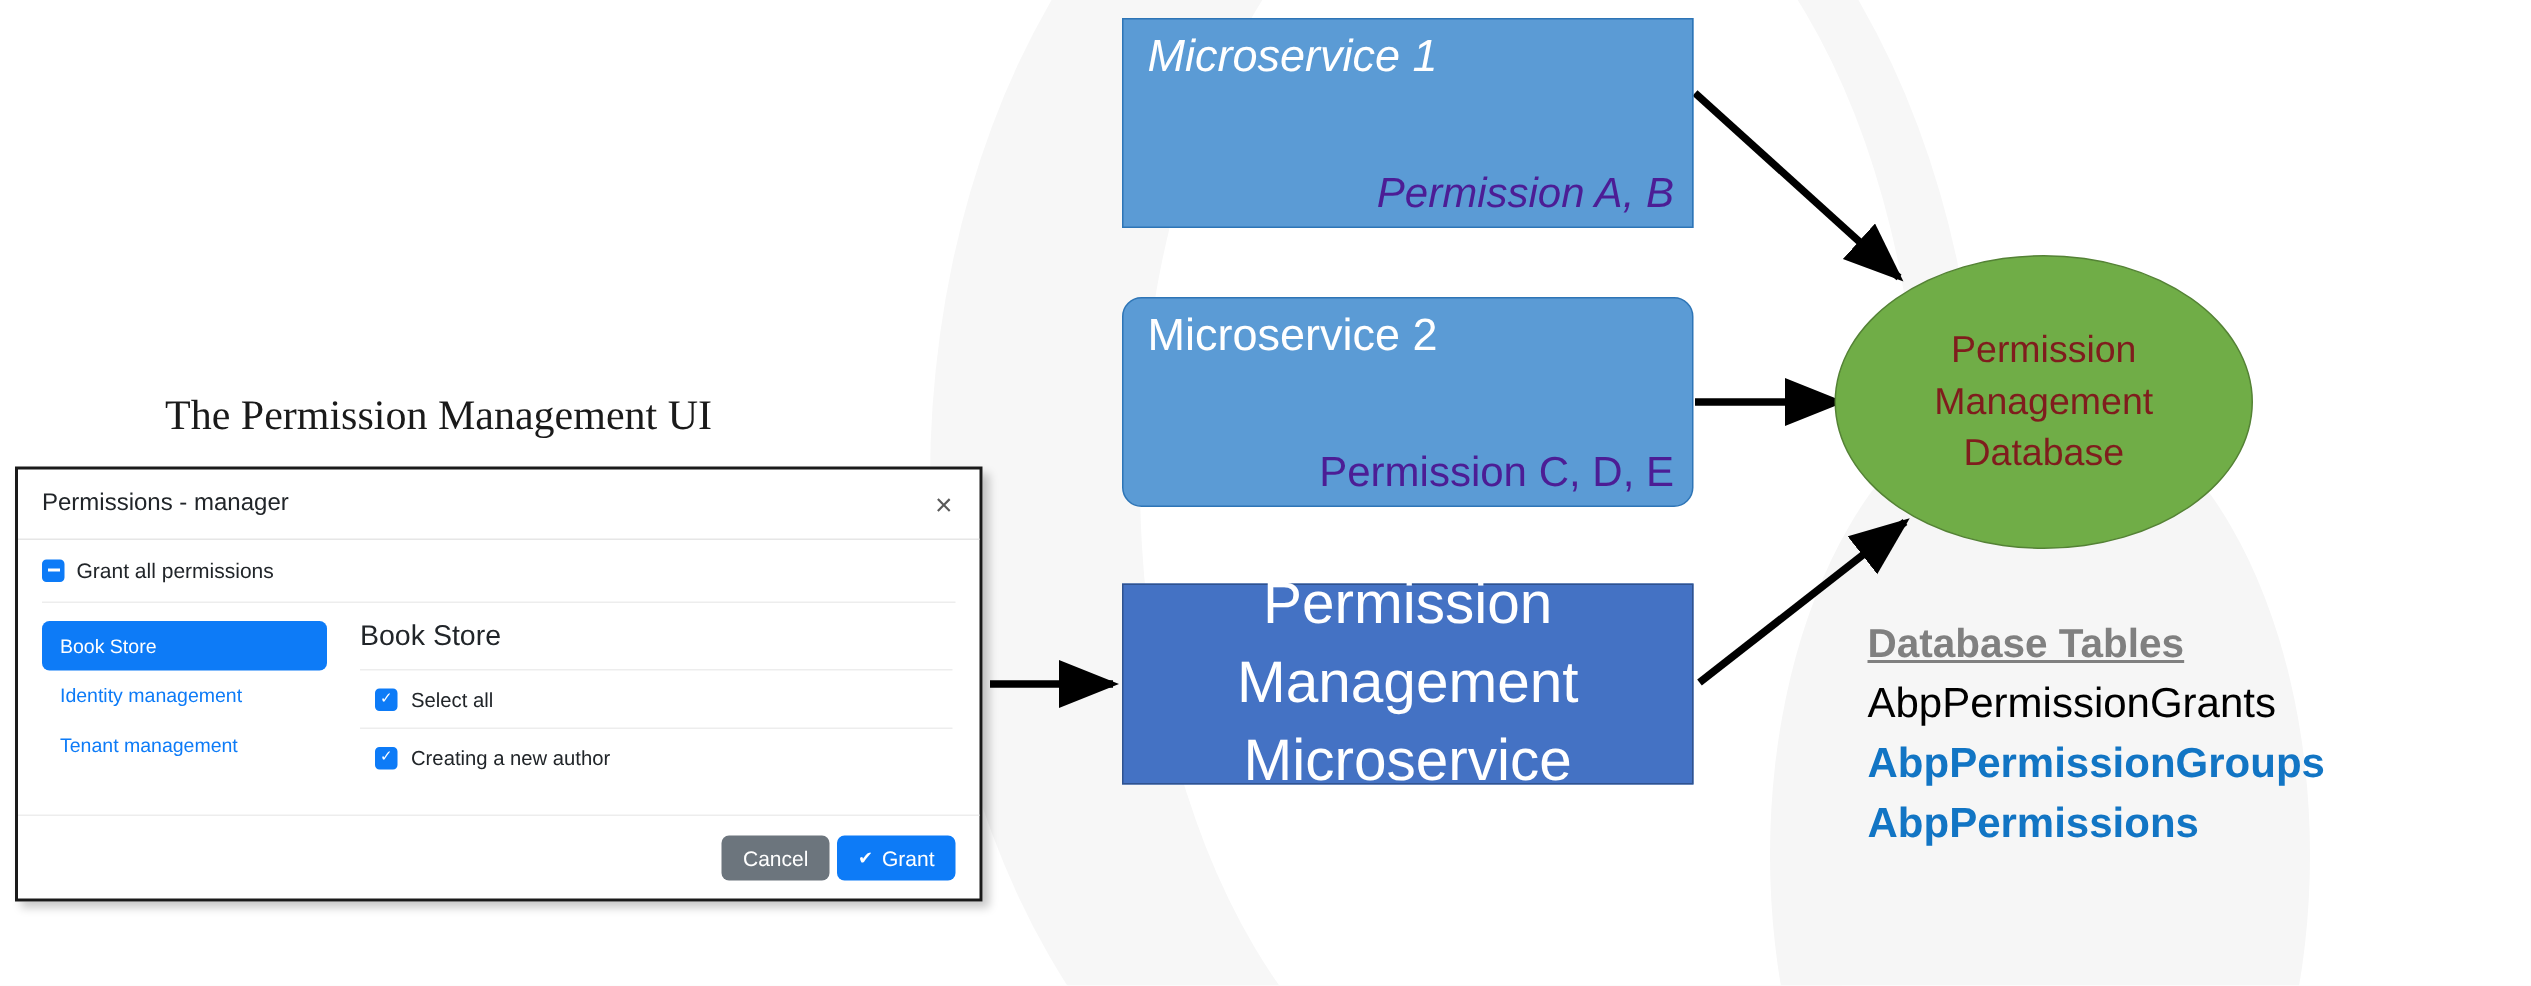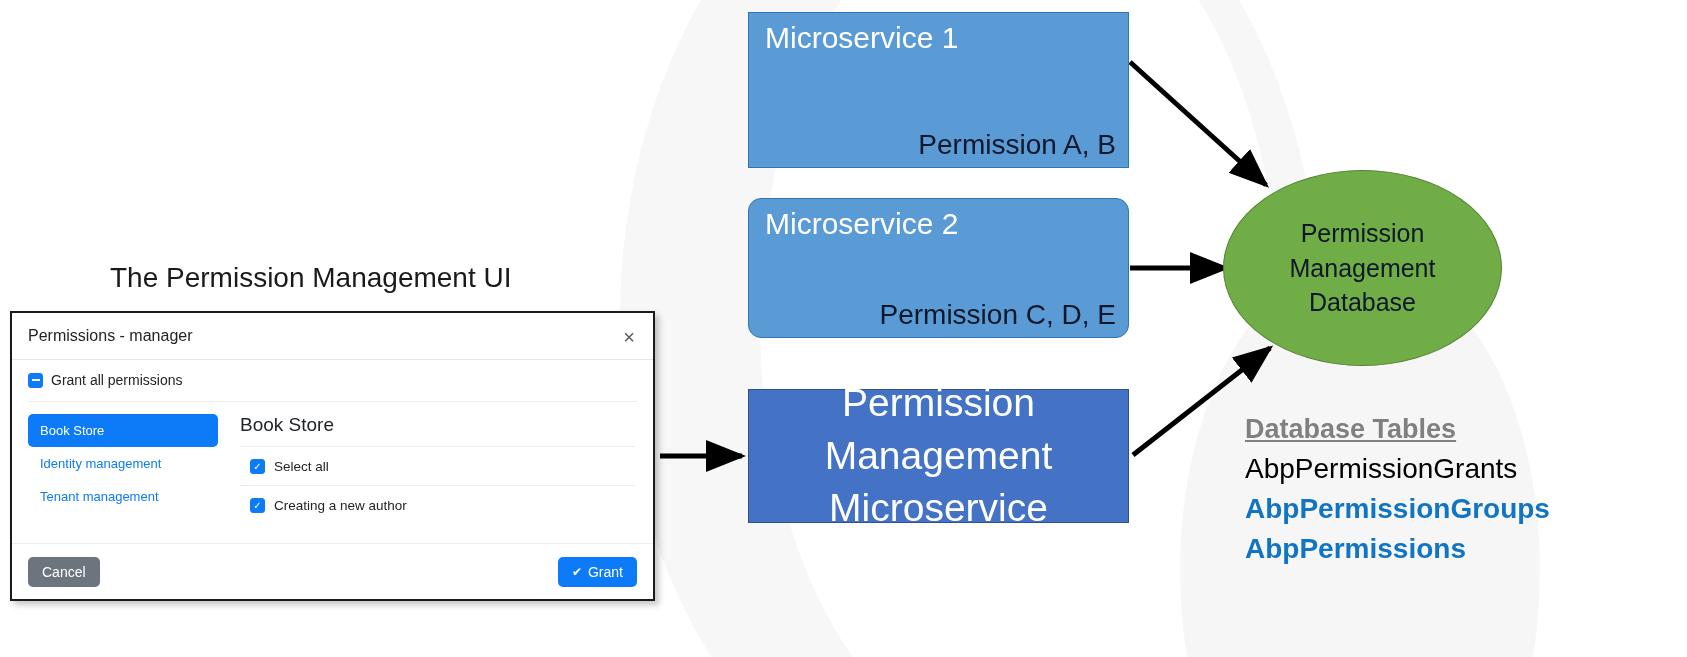--- a/index.html
+++ b/index.html
@@ -58,24 +58,24 @@
     top: 8px;
     font-size: 30px;
     color: #ffffff;
     white-space: nowrap;
   }
   .ms-perm {
     position: absolute;
     right: 12px;
     bottom: 6px;
     font-size: 28px;
-    color: #0f172a;
-    white-space: nowrap;
-  }
-  #ms1 { left: 748px; top: 12px; width: 381px; height: 156px; }
+    color: #4c1d95;
+    white-space: nowrap;
+  }
+  #ms1 { left: 748px; top: 12px; width: 381px; height: 140px; font-style: italic; }
   #ms2 { left: 748px; top: 198px; width: 381px; height: 140px; border-radius: 13px; }
 
   #pms {
     left: 748px; top: 389px; width: 381px; height: 134px;
     background: #4472c4;
     border: 1px solid #2f528f;
     display: flex;
     align-items: center;
     justify-content: center;
     text-align: center;
@@ -88,21 +88,21 @@
     position: absolute;
     left: 1223px; top: 170px;
     width: 279px; height: 196px;
     border-radius: 50%;
     background: #70ad47;
     border: 1px solid #548235;
     display: flex;
     align-items: center;
     justify-content: center;
     text-align: center;
-    color: #0f172a;
+    color: #7f1d1d;
     font-size: 25px;
     line-height: 1.38;
     box-sizing: border-box;
   }
 
   
   #arrows {
     position: absolute;
     left: 0; top: 0;
     width: 1687px; height: 657px;
@@ -136,20 +136,21 @@
   }
 
   
   #ui-caption {
     position: absolute;
     left: 110px;
     top: 262px;
     font-size: 28px;
     color: #1a1a1a;
     white-space: nowrap;
+    font-family: Liberation Serif, serif;
   }
 
   
   #dialog {
     position: absolute;
     left: 10px;
     top: 311px;
     width: 645px;
     height: 290px;
     background: #ffffff;
@@ -273,22 +274,22 @@
   }
   .dlg-footer {
     position: absolute;
     left: 0;
     right: 0;
     bottom: 0;
     height: 56px;
     border-top: 1px solid #ededed;
     display: flex;
     align-items: center;
-    justify-content: space-between;
-    gap: 19px;
+    justify-content: flex-end;
+    gap: 5px;
     padding: 0 16px;
     box-sizing: border-box;
   }
   .btn {
     border: none;
     border-radius: 5px;
     font-size: 14px;
     padding: 7px 14px;
     color: #ffffff;
     cursor: pointer;

